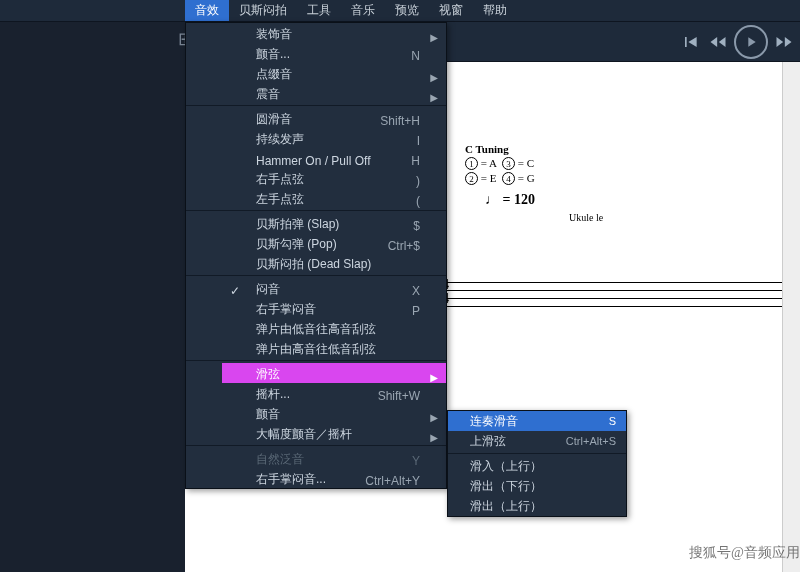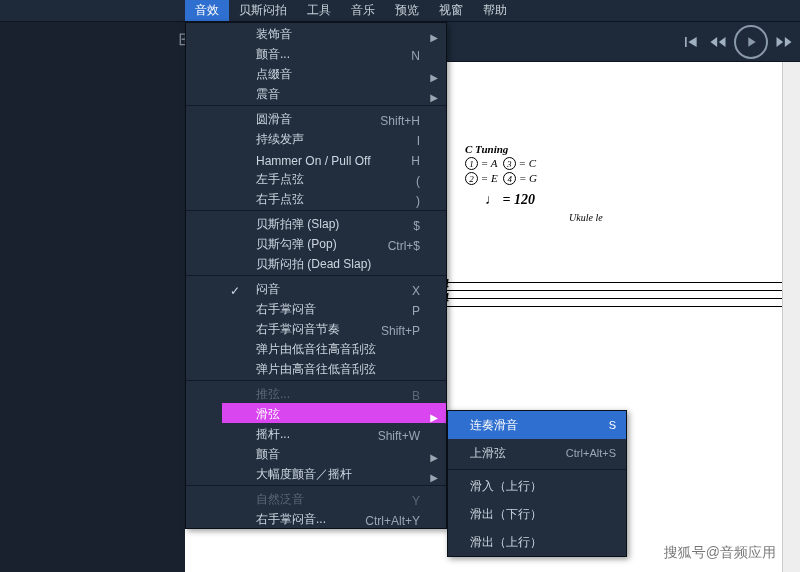--- a/index.html
+++ b/index.html
@@ -9,21 +9,21 @@
   .menubar { position: absolute; left: 0; top: 0; right: 0; height: 22px; background: #1e2a3a; display: flex; align-items: stretch; padding-left: 185px; font-size: 12px; color: #c8d0d8; border-bottom: 1px solid #0e1520; z-index: 20; font-family: Liberation Mono, monospace; }
   .menubar-item { display: flex; align-items: center; padding: 0 10px; cursor: default; }
   .menubar-item.active { background: #2f6fd0; color: #fff; }
   
   .transport { position: absolute; right: 0; top: 22px; height: 40px; width: 615px; background: #1e2a3a; display: flex; align-items: center; justify-content: flex-end; padding-right: 4px; gap: 4px; z-index: 5; border-bottom:1px solid #0e1520;}
   .tbtn { width: 24px; height: 24px; display:flex; align-items:center; justify-content:center; color:#a0b0c0; }
   .tbtn svg { width: 20px; height: 20px; fill:#a0b0c0; }
   .playbig { width: 34px; height: 34px; border:2px solid #8a99aa; border-radius:50%; display:flex; align-items:center; justify-content:center;}
   .playbig svg { width:16px; height:16px; fill:#8a99aa;}
   
-  .sheet { position:absolute; left:185px; top:62px; right:0; bottom:0; background:#fff; z-index:2; font-family: "Times New Roman", serif; color:#000;font-style:italic; }
+  .sheet { position:absolute; left:185px; top:62px; right:0; bottom:0; background:#fff; z-index:2; font-family: "Times New Roman", serif; color:#000; }
   .sheet-inner { position:absolute; left:280px; top:80px; font-size:11px; line-height:1.3;}
   .circ { display:inline-block; width:13px; height:13px; border:1px solid #000; border-radius:50%; font-size:9px; text-align:center; line-height:12px;}
   .tempo { position:absolute; left:300px; top:130px; font-size:14px; font-weight:bold;}
   .tempo span.q { font-size:14px;}
   .uk { position:absolute; left:384px; top:150px; font-size:10px;}
   .staffwrap { position:absolute; left:245px; top:220px; width:360px; height:40px;}
   .staff { position:absolute; top:0; left:0; right:0; height:32px;
     background: repeating-linear-gradient(to bottom, #000 0 1px, transparent 1px 8px);}
   .clef { position:absolute; left:-6px; top:-8px; font-size:30px; font-family:serif;}
   .ts { position:absolute; left:12px; top:-4px; font-size:14px; font-weight:bold; line-height:14px;}
@@ -37,26 +37,26 @@
   .mi { display:flex; align-items:flex-end; height:20px; padding:0 8px 0 34px; position:relative; cursor:default;margin-left:36px;}
   .mi .sc { position:absolute; right:26px; color:#9aa6b2;}
   .mi .arr { position:absolute; right:8px; color:#9aa6b2; font-size:10px;}
   .mi.sel { background:#d946ef; color:#fff;}
   .mi.sel .sc, .mi.sel .arr { color:#fff;}
   .mi.dis { color:#5a6876;}
   .mi.dis .sc { color:#5a6876;}
   .sep { height:1px; background:#111a26; margin:2px 0;}
   .check { position:absolute; left:8px; color:#cdd6e0;}
   .sub { position:absolute; left:447px; top:410px; width:180px; background:#222e3e; color:#cdd6e0; font-size:12px; z-index:35; border:1px solid #0a1018; box-shadow:2px 2px 6px rgba(0,0,0,0.4);}
-  .smi { display:flex; align-items:center; height:28px; padding:0 8px 0 22px; position:relative;}
+  .smi { display:flex; align-items:center; height:20px; padding:0 8px 0 22px; position:relative;}
   .smi.sel { background:#2f6fd0; color:#fff;}
   .smi .sc { position:absolute; right:10px; color:#9aa6b2; font-size:11px;}
   .smi.sel .sc { color:#fff;}
   
-  .wm { position:absolute; right:24px; bottom:10px; font-size:14px; color:rgba(0,0,0,0.55); font-family:Liberation Sans, sans-serif; z-index:50;}
+  .wm { position:absolute; right:0; bottom:10px; font-size:14px; color:rgba(0,0,0,0.55); font-family:Liberation Serif, serif; z-index:50;}
   
   .leftcol { position:absolute; left:0; top:22px; width:185px; bottom:0; background:#19212e; z-index:1;}
   .leftlogo { position:absolute; left:178px; top:28px; color:#7a8694; font-size:18px; z-index:4;}
 </style>
 </head>
 <body>
 
 <div class="app">
   <div class="leftcol"></div>
   <span class="leftlogo">⊞</span>
@@ -139,26 +139,26 @@
       </div>
     <div class="mi">
         <span>持续发声</span>
         <span class="sc">I</span>
       </div>
     <div class="mi">
         <span>Hammer On / Pull Off</span>
         <span class="sc">H</span>
       </div>
     <div class="mi">
+        <span>右手点弦</span>
+        <span class="sc">)</span>
+      </div>
+    <div class="mi">
         <span>左手点弦</span>
         <span class="sc">(</span>
-      </div>
-    <div class="mi">
-        <span>右手点弦</span>
-        <span class="sc">)</span>
       </div>
     <div class="sep"></div>
 
     <div class="mi">
         <span>贝斯拍弹 (Slap)</span>
         <span class="sc">$</span>
       </div>
     <div class="mi">
         <span>贝斯勾弹 (Pop)</span>
         <span class="sc">Ctrl+$</span>
@@ -171,35 +171,27 @@
     <div class="mi">
         <span class="check">✓</span>
         <span>闷音</span>
         <span class="sc">X</span>
       </div>
     <div class="mi">
         <span>右手掌闷音</span>
         <span class="sc">P</span>
       </div>
     <div class="mi">
-        <span>右手掌闷音节奏</span>
-        <span class="sc">Shift+P</span>
-      </div>
-    <div class="mi">
         <span>弹片由低音往高音刮弦</span>
       </div>
     <div class="mi">
         <span>弹片由高音往低音刮弦</span>
       </div>
     <div class="sep"></div>
 
-    <div class="mi dis">
-        <span>推弦...</span>
-        <span class="sc">B</span>
-      </div>
     <div class="mi sel">
         <span>滑弦</span>
         <span class="arr">▶</span>
       </div>
     <div class="mi">
         <span>摇杆...</span>
         <span class="sc">Shift+W</span>
       </div>
     <div class="mi">
         <span>颤音</span>

